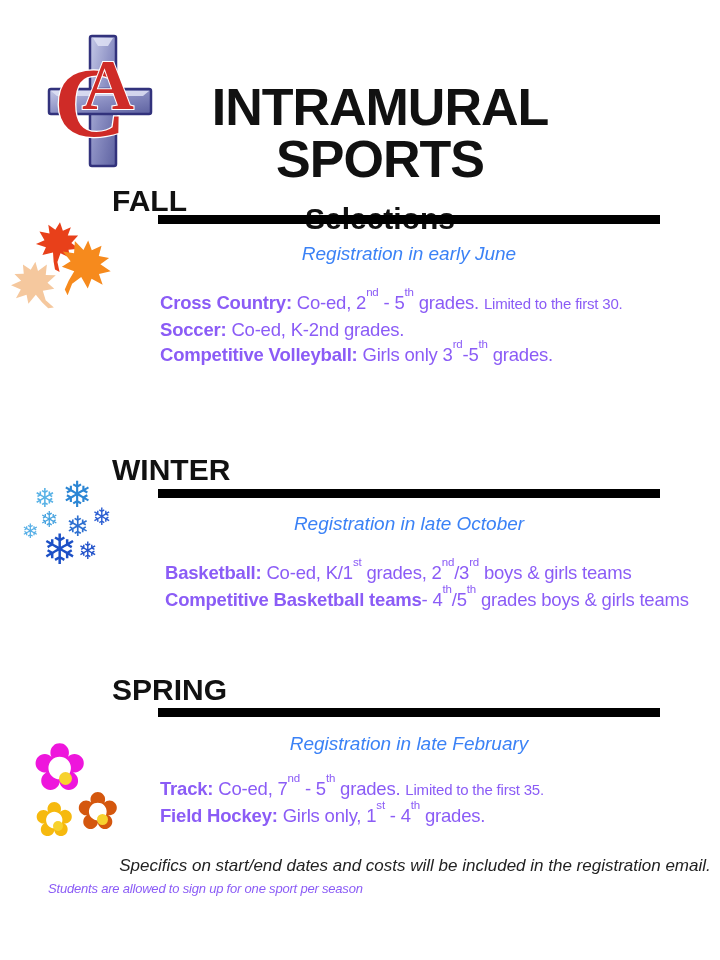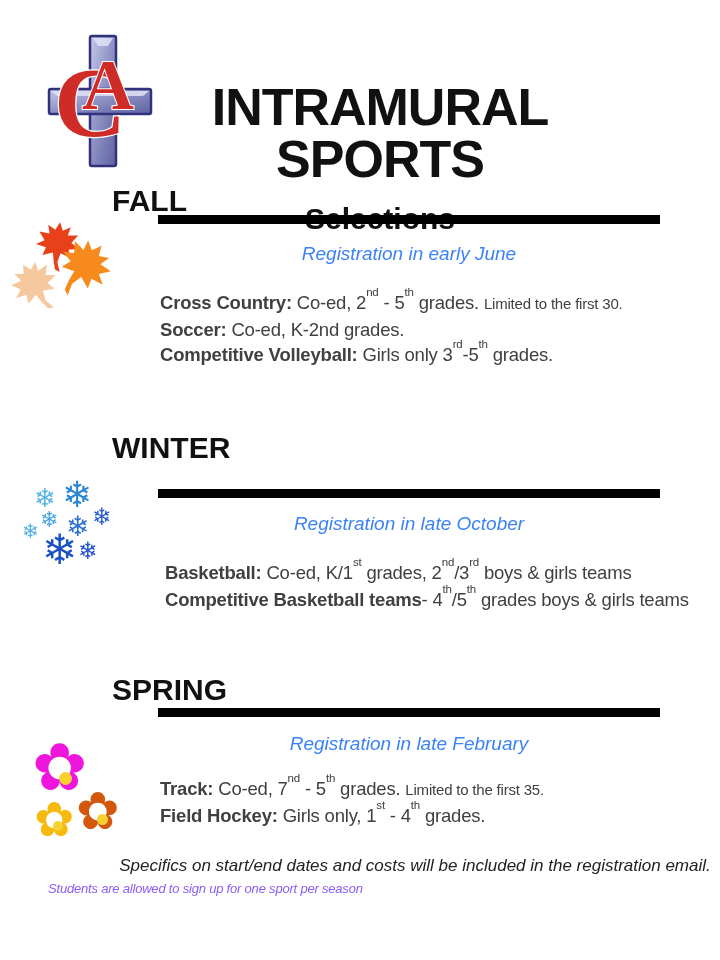--- a/index.html
+++ b/index.html
@@ -11,35 +11,35 @@
 
   
   #logo { position:absolute; left:44px; top:32px; width:112px; height:138px; }
   .titles { position:absolute; left:150px; top:64px; width:460px; text-align:center; }
   .title { font-size:52px; font-weight:bold; letter-spacing:-1px; color:#111; line-height:1.0; margin:17px; }
   .subtitle { font-size:30px; font-weight:bold; color:#111; margin-top:8px; }
 
   
   .hd { position:absolute; left:108px; margin:4px; font-size:30px; font-weight:bold; color:#111; line-height:1.05; letter-spacing:0; }
   #fall-hd   { top:181px; }
-  #winter-hd { top:428px; }
+  #winter-hd { top:450px; }
   #spring-hd { top:670px; }
 
   .bar { position:absolute; left:158px; width:502px; height:9px; background:#000; }
   #fall-bar   { top:215px; }
   #winter-bar { top:489px; }
   #spring-bar { top:708px; }
 
   .reg { position:absolute; left:158px; width:502px; text-align:center; font-style:italic; font-size:19px; color:#3b82f6; }
   #fall-reg   { top:243px; }
   #winter-reg { top:513px; }
   #spring-reg { top:733px; }
 
   
-  .items { position:absolute; font-size:18.5px; letter-spacing:-0.2px; color:#404040; }
+  .items { position:absolute; font-size:18.5px; letter-spacing:-0.2px; color:#8b5cf6; }
   .items .line { white-space:nowrap; }
   #fall-items   { left:160px; top:290px; width:556px; line-height:25.5px; }
   #winter-items { left:165px; top:559px; width:556px; line-height:27px; }
   #spring-items { left:160px; top:776px; width:556px; line-height:26px; }
   .b  { font-weight:bold; }
   .sm { font-size:15px; }
   sup { font-size:11.5px; line-height:0; position:relative; top:-6px; }
 
   
   #footer1 { position:absolute; left:105px; top:856px; width:620px; text-align:center;

